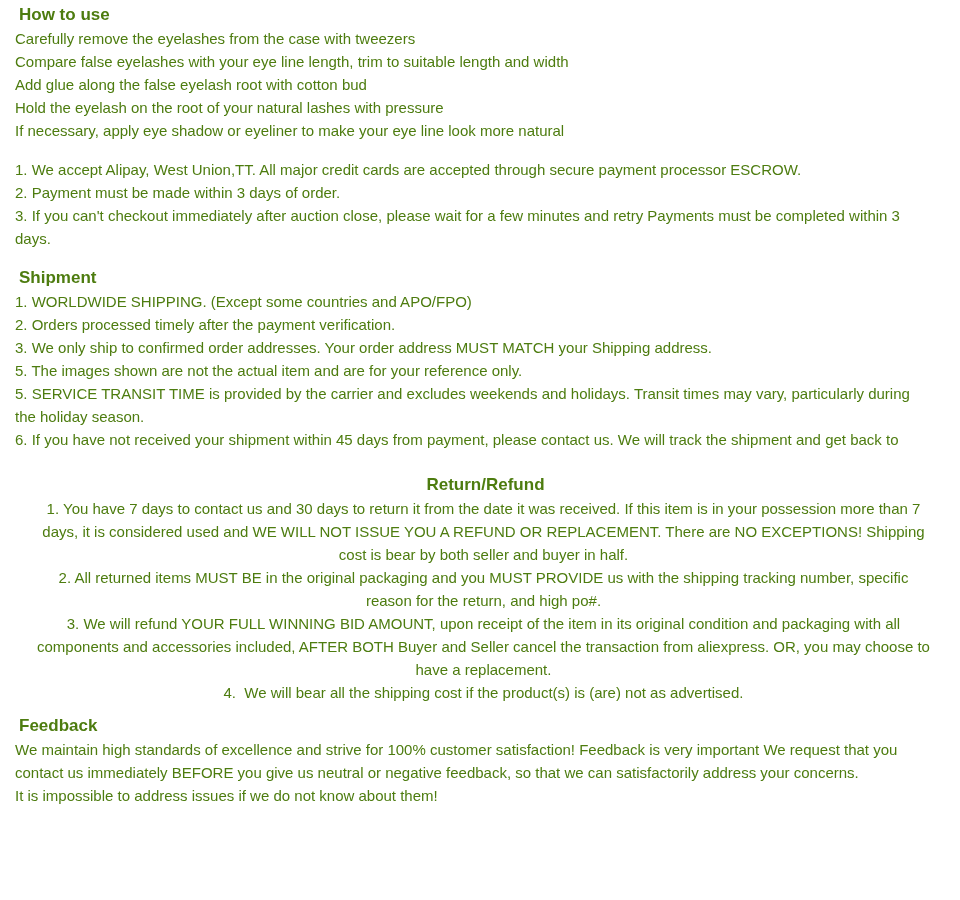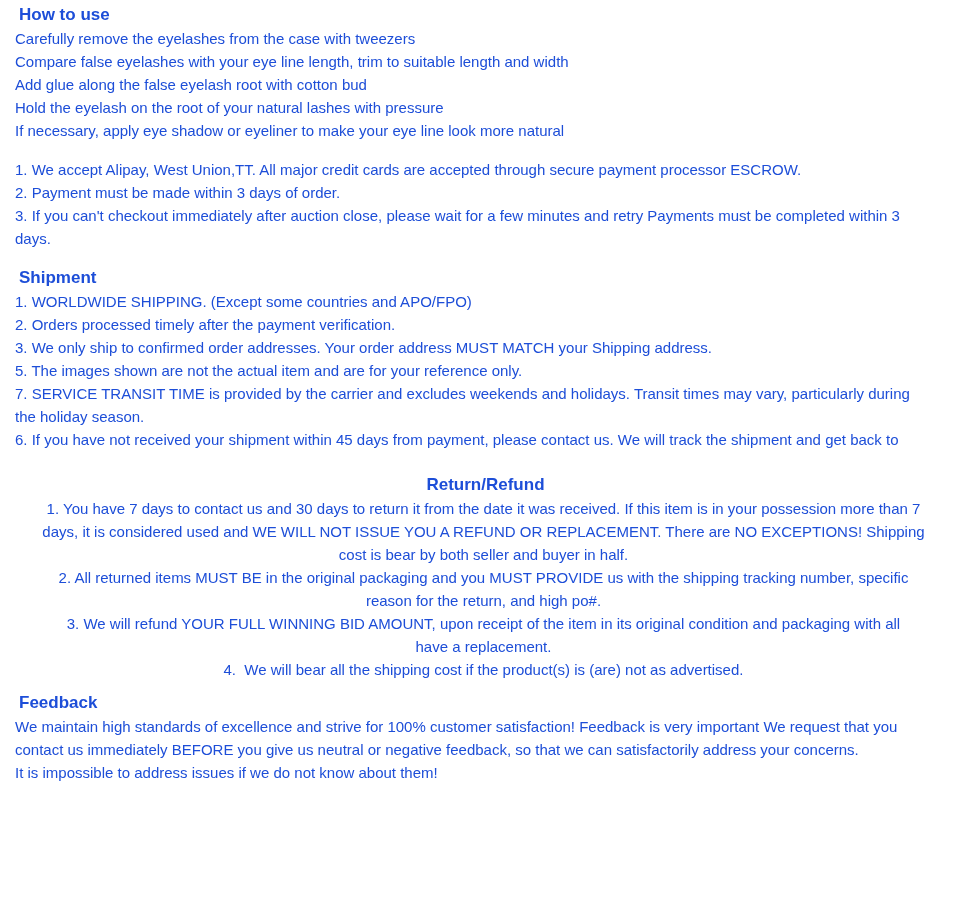--- a/index.html
+++ b/index.html
@@ -8,21 +8,21 @@
     background: #ffffff;
   }
   .page {
     position: relative;
     width: 960px;
     height: 900px;
     box-sizing: border-box;
     padding: 3px 8px 0 15px;
     overflow: hidden;
     background: #ffffff;
-    color: #1d4ed8;
+    color: #4d7c0f;
     font-family: "Liberation Sans", sans-serif;
   }
   .section { margin: 0; }
   .section + .section { margin-top: 16px; }
   .section.s-return { margin-top: 22px; text-align: center; }
   .section.s-feedback { margin-top: 10px; }
   .heading {
     font-size: 17px;
     font-weight: bold;
     line-height: 24px;
@@ -56,33 +56,34 @@
     <div class="line">3. If you can't checkout immediately after auction close, please wait for a few minutes and retry Payments must be completed within 3</div>
     <div class="line">days.</div>
   </div>
 
   <div class="section s-shipment">
     <div class="heading">Shipment</div>
     <div class="line">1. WORLDWIDE SHIPPING. (Except some countries and APO/FPO)</div>
     <div class="line">2. Orders processed timely after the payment verification.</div>
     <div class="line">3. We only ship to confirmed order addresses. Your order address MUST MATCH your Shipping address.</div>
     <div class="line">5. The images shown are not the actual item and are for your reference only.</div>
-    <div class="line">7. SERVICE TRANSIT TIME is provided by the carrier and excludes weekends and holidays. Transit times may vary, particularly during</div>
+    <div class="line">5. SERVICE TRANSIT TIME is provided by the carrier and excludes weekends and holidays. Transit times may vary, particularly during</div>
     <div class="line">the holiday season.</div>
     <div class="line">6. If you have not received your shipment within 45 days from payment, please contact us. We will track the shipment and get back to</div>
   </div>
 
   <div class="section s-return">
     <div class="heading">Return/Refund</div>
     <div class="line">1. You have 7 days to contact us and 30 days to return it from the date it was received. If this item is in your possession more than 7</div>
     <div class="line">days, it is considered used and WE WILL NOT ISSUE YOU A REFUND OR REPLACEMENT. There are NO EXCEPTIONS! Shipping</div>
     <div class="line">cost is bear by both seller and buyer in half.</div>
     <div class="line">2. All returned items MUST BE in the original packaging and you MUST PROVIDE us with the shipping tracking number, specific</div>
     <div class="line">reason for the return, and high po#.</div>
     <div class="line">3. We will refund YOUR FULL WINNING BID AMOUNT, upon receipt of the item in its original condition and packaging with all</div>
+    <div class="line">components and accessories included, AFTER BOTH Buyer and Seller cancel the transaction from aliexpress. OR, you may choose to</div>
     <div class="line">have a replacement.</div>
     <div class="line">4.  We will bear all the shipping cost if the product(s) is (are) not as advertised.</div>
   </div>
 
   <div class="section s-feedback">
     <div class="heading">Feedback</div>
     <div class="line">We maintain high standards of excellence and strive for 100% customer satisfaction! Feedback is very important We request that you</div>
     <div class="line">contact us immediately BEFORE you give us neutral or negative feedback, so that we can satisfactorily address your concerns.</div>
     <div class="line">It is impossible to address issues if we do not know about them!</div>
   </div>

